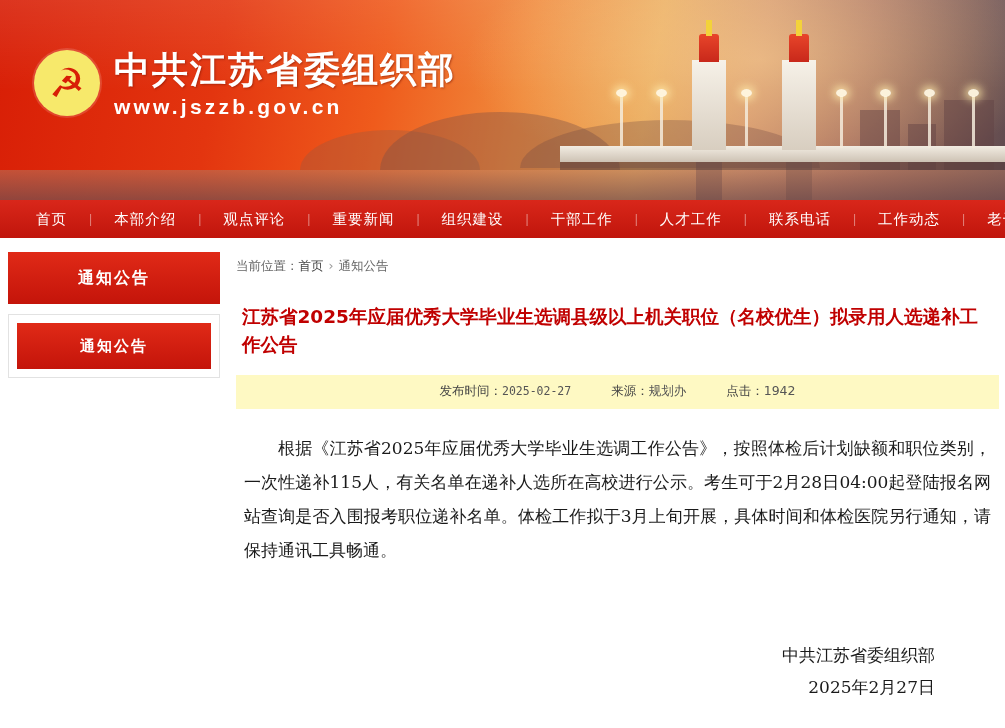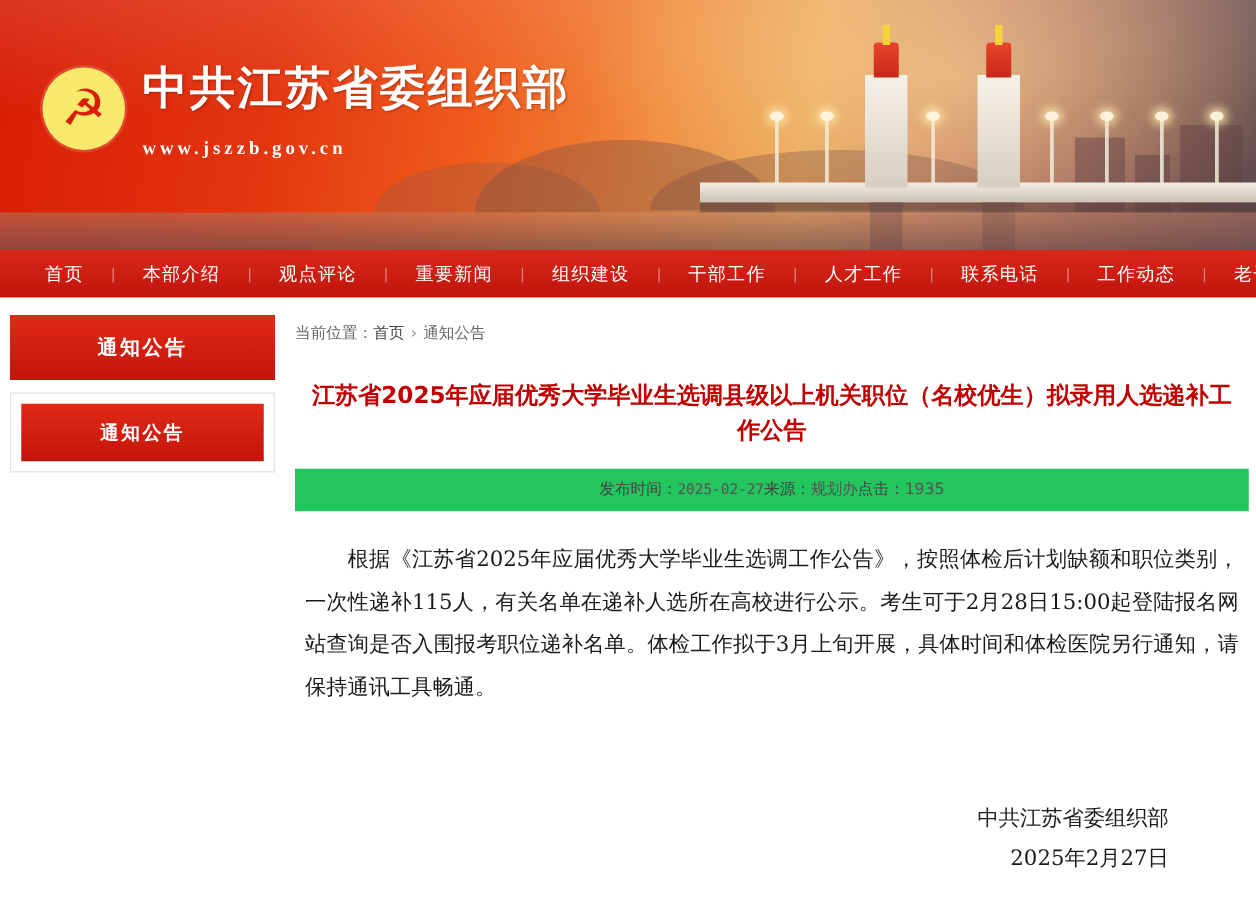--- a/index.html
+++ b/index.html
@@ -111,23 +111,23 @@
     font-family: "DejaVu Sans", sans-serif;
   }
   .logo-text { display: flex; flex-direction: column; }
   .logo-title {
     font-family: "DejaVu Sans", sans-serif;
     font-size: 36px; font-weight: bold; color: #ffffff;
     letter-spacing: 2px;
     text-shadow: 1px 1px 2px rgba(120,20,0,0.5);
   }
   .logo-url {
-    margin-top: 16px;
-    font-family: Liberation Serif, serif;
-    font-size: 15px; font-weight: bold; color: #ffffff;
+    margin-top: 0;
+    font-family: Liberation Sans, sans-serif;
+    font-size: 21px; font-weight: bold; color: #ffffff;
     letter-spacing: 3.2px;
   }
 
   
   .nav {
     width: 1005px; height: 38px;
     background: linear-gradient(180deg,#d9271a,#c0150c);
     display: flex; align-items: center;
     padding: 0 14px;
   }
@@ -189,32 +189,32 @@
     text-align: left;
     font-size: 12.5px;
     color: #666;
     font-family: "DejaVu Sans", sans-serif;
     padding: 6px 2px 10px 0;
   }
   .crumb a { color: #444; text-decoration: none; }
   .crumb .sep { color: #999; margin: 0 5px; }
 
   .art-title {
-    text-align: center;
     color: #c00000;
     font-size: 18.5px;
     font-weight: bold;
     font-family: "DejaVu Sans", sans-serif;
     line-height: 1.5;
     padding: 18px 6px 16px 6px;
   }
   .art-meta {
-    background: #22c55e;
+    background: #fef9c3;
     height: 34px;
     display: flex; align-items: center; justify-content: center;
+    gap: 40px;
     font-size: 12.5px;
     color: #444;
     font-family: "DejaVu Sans", sans-serif;
   }
   .art-meta .mv { color: #555; }
   .art-meta .mono { font-family: "DejaVu Sans Mono", monospace; font-size: 11.5px; }
 
   .art-body {
     padding: 22px 8px 0 8px;
     font-family: "DejaVu Serif", serif;
@@ -318,26 +318,26 @@
     <div class="art-title">江苏省2025年应届优秀大学毕业生选调县级以上机关职位（名校优生）拟录用人选递补工作公告</div>
 
     <div class="art-meta">
       <span>
         <span>发布时间：</span><span class="mv mono">2025-02-27</span>
       </span>
       <span>
         <span>来源：</span><span class="mv">规划办</span>
       </span>
       <span>
-        <span>点击：</span><span class="mv">1935</span>
+        <span>点击：</span><span class="mv">1942</span>
       </span>
     </div>
 
     <div class="art-body">
-      <p>根据《江苏省2025年应届优秀大学毕业生选调工作公告》，按照体检后计划缺额和职位类别，一次性递补115人，有关名单在递补人选所在高校进行公示。考生可于2月28日15:00起登陆报名网站查询是否入围报考职位递补名单。体检工作拟于3月上旬开展，具体时间和体检医院另行通知，请保持通讯工具畅通。</p>
+      <p>根据《江苏省2025年应届优秀大学毕业生选调工作公告》，按照体检后计划缺额和职位类别，一次性递补115人，有关名单在递补人选所在高校进行公示。考生可于2月28日04:00起登陆报名网站查询是否入围报考职位递补名单。体检工作拟于3月上旬开展，具体时间和体检医院另行通知，请保持通讯工具畅通。</p>
 
       <div class="sign">
         <div>中共江苏省委组织部</div>
         <div>2025年2月27日</div>
       </div>
     </div>
 
   </div>
 </div>
 

